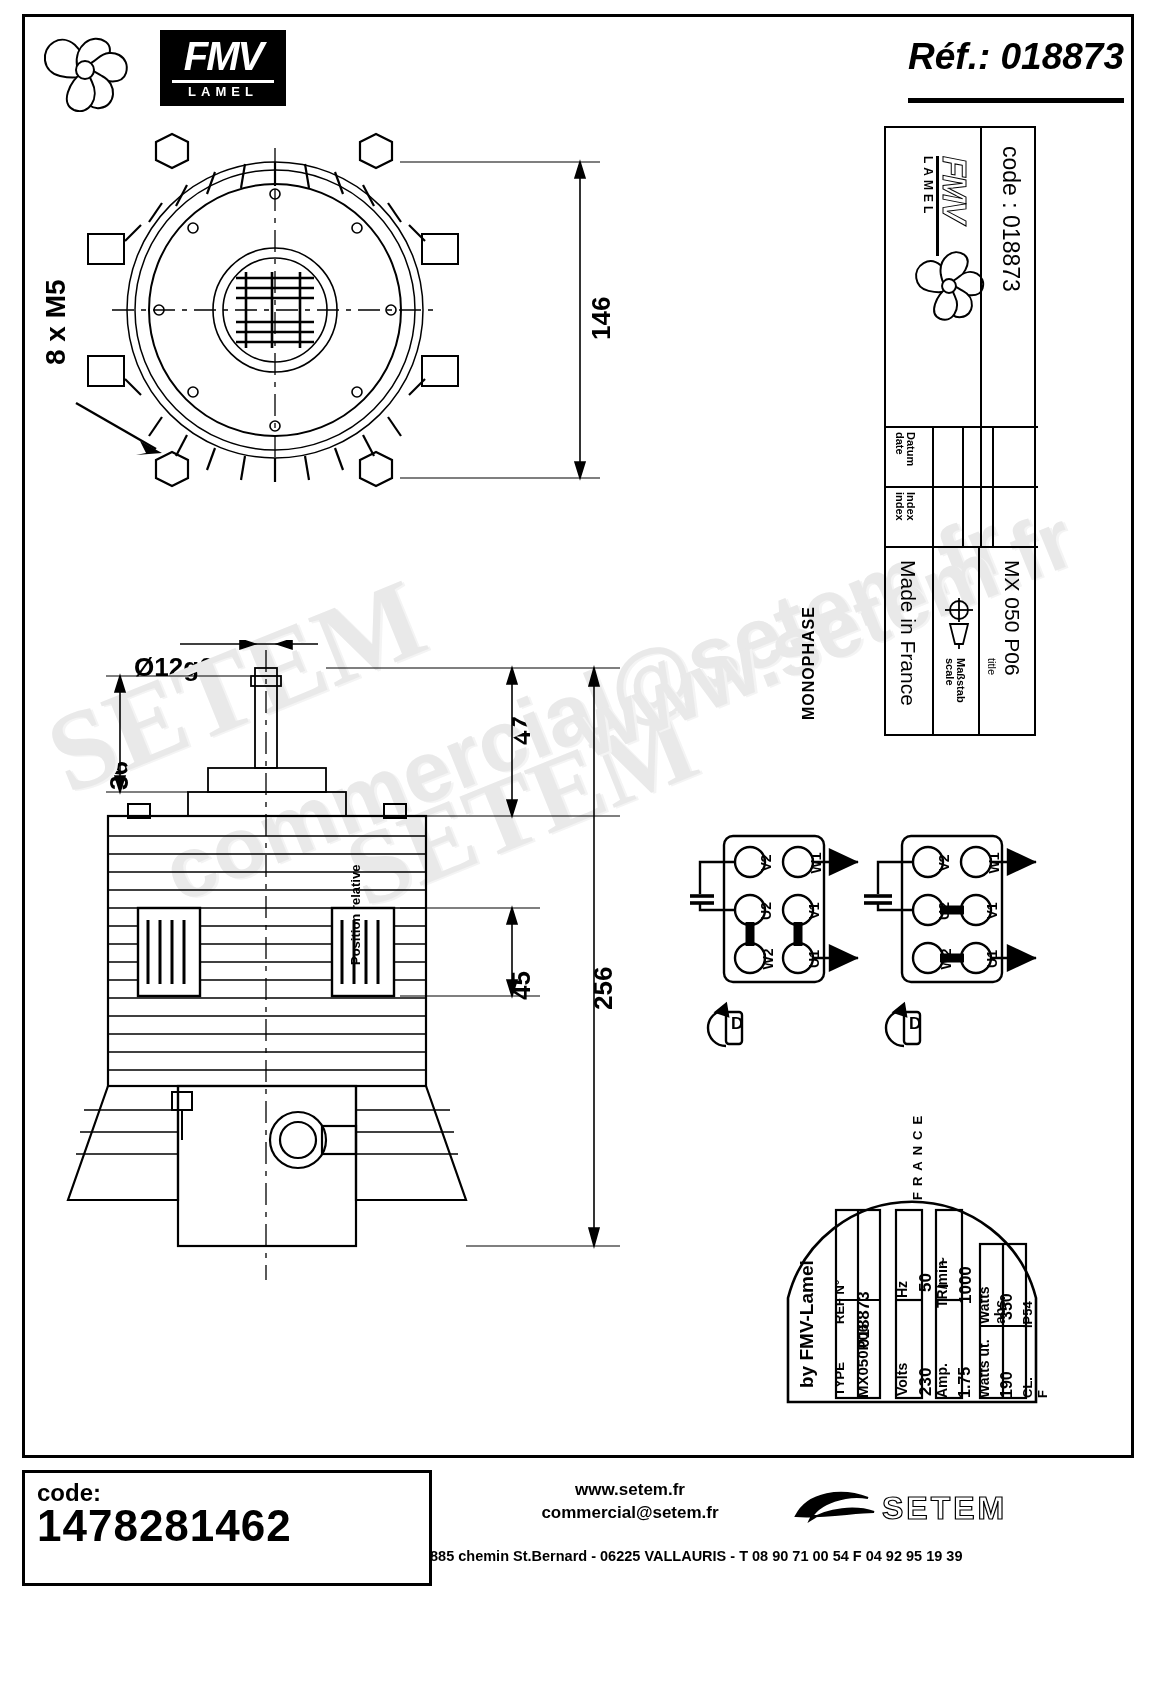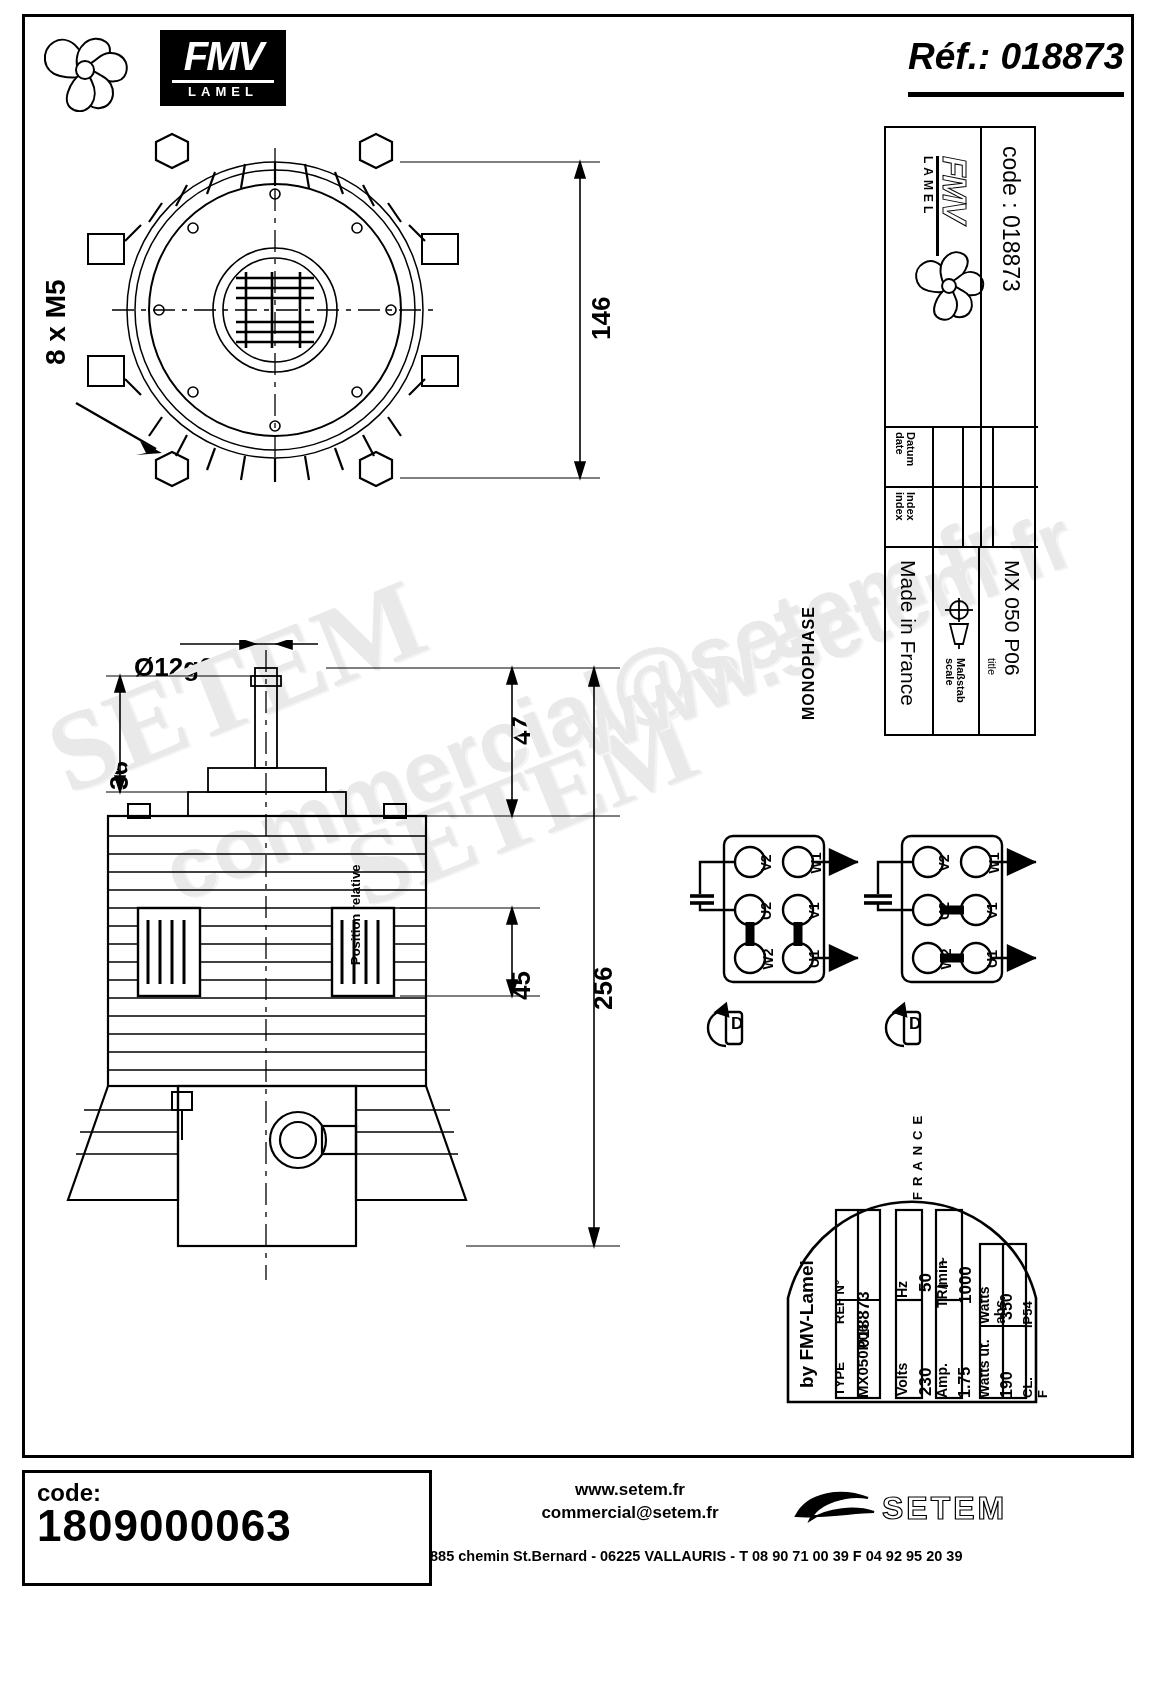--- a/index.html
+++ b/index.html
@@ -19,21 +19,21 @@
 
   
   .hdr-logo{position:absolute;left:30px;top:28px;width:240px;height:84px;z-index:5;}
   .fmv-box{position:absolute;left:130px;top:2px;width:126px;height:76px;background:#000;}
   .fmv-txt{position:absolute;left:0;top:4px;width:126px;text-align:center;color:#fff;font-style:italic;
            font-weight:bold;font-size:40px;letter-spacing:-2px;line-height:44px;}
   .fmv-rule{position:absolute;left:12px;top:50px;width:102px;height:3px;background:#fff;}
   .fmv-sub{position:absolute;left:0;top:54px;width:126px;text-align:center;color:#fff;font-weight:bold;
            font-size:13px;letter-spacing:5px;}
   .ref{position:absolute;right:34px;top:36px;font-size:37px;font-weight:bold;font-style:italic;
-       border-bottom:5px solid #000;padding-bottom:14px;z-index:5;}
+       border-bottom:5px solid #000;padding-bottom:20px;z-index:5;}
 
   
   .tblock{position:absolute;left:884px;top:126px;width:152px;height:610px;border:2.5px solid #000;
           box-sizing:border-box;z-index:4;background:transparent;}
   .tb-logo{position:absolute;left:0;top:0;width:152px;height:300px;border-bottom:2.5px solid #000;box-sizing:border-box;}
   .tb-fmv{position:absolute;left:88px;top:28px;width:120px;height:40px;transform:rotate(90deg);
           transform-origin:left top;}
   .tb-fmv-t{font-size:34px;font-weight:bold;font-style:italic;letter-spacing:-2px;
             -webkit-text-stroke:1px #000;color:#fff;}
   .tb-fmv-r{width:100px;height:3px;background:#000;margin-top:-4px;}
@@ -526,32 +526,32 @@
       <span style="position:absolute;left:214px;top:172px;font-size:16px;transform:rotate(-90deg);transform-origin:left top;">350</span>
       <span style="position:absolute;left:192px;top:250px;font-size:14px;transform:rotate(-90deg);transform-origin:left top;">Watts ut.</span>
       <span style="position:absolute;left:214px;top:250px;font-size:16px;transform:rotate(-90deg);transform-origin:left top;">190</span>
       <span style="position:absolute;left:236px;top:180px;font-size:13px;transform:rotate(-90deg);transform-origin:left top;">IP54</span>
       <span style="position:absolute;left:236px;top:250px;font-size:13px;transform:rotate(-90deg);transform-origin:left top;">CL. F</span>
     </div>
   </div>
 
   <div class="fcode">
     <div class="fcode-l">code:</div>
-    <div class="fcode-v">1809000063</div>
+    <div class="fcode-v">1478281462</div>
   </div>
 
   <div class="fweb">
     <div>www.setem.fr</div>
     <div>commercial@setem.fr</div>
   </div>
 
   <div class="setemlogo">
     <svg width="88" height="46" viewBox="0 0 88 46" style="position:absolute;left:0;top:0;">
       <g fill="none" stroke="#000" stroke-width="2.2">
         <path d="M6 30 C18 6 52 2 78 12 C58 8 28 16 20 34 C38 22 66 20 84 26 C64 26 34 32 6 30 Z" fill="#000"></path>
       </g>
     </svg>
     <div class="setem-word">SETEM</div>
   </div>
 
-  <div class="faddr">885 chemin St.Bernard  -  06225 VALLAURIS  -  T 08 90 71 00 39   F 04 92 95 20 39</div>
+  <div class="faddr">885 chemin St.Bernard  -  06225 VALLAURIS  -  T 08 90 71 00 54   F 04 92 95 19 39</div>
 
 </div>
 
 </body></html>

